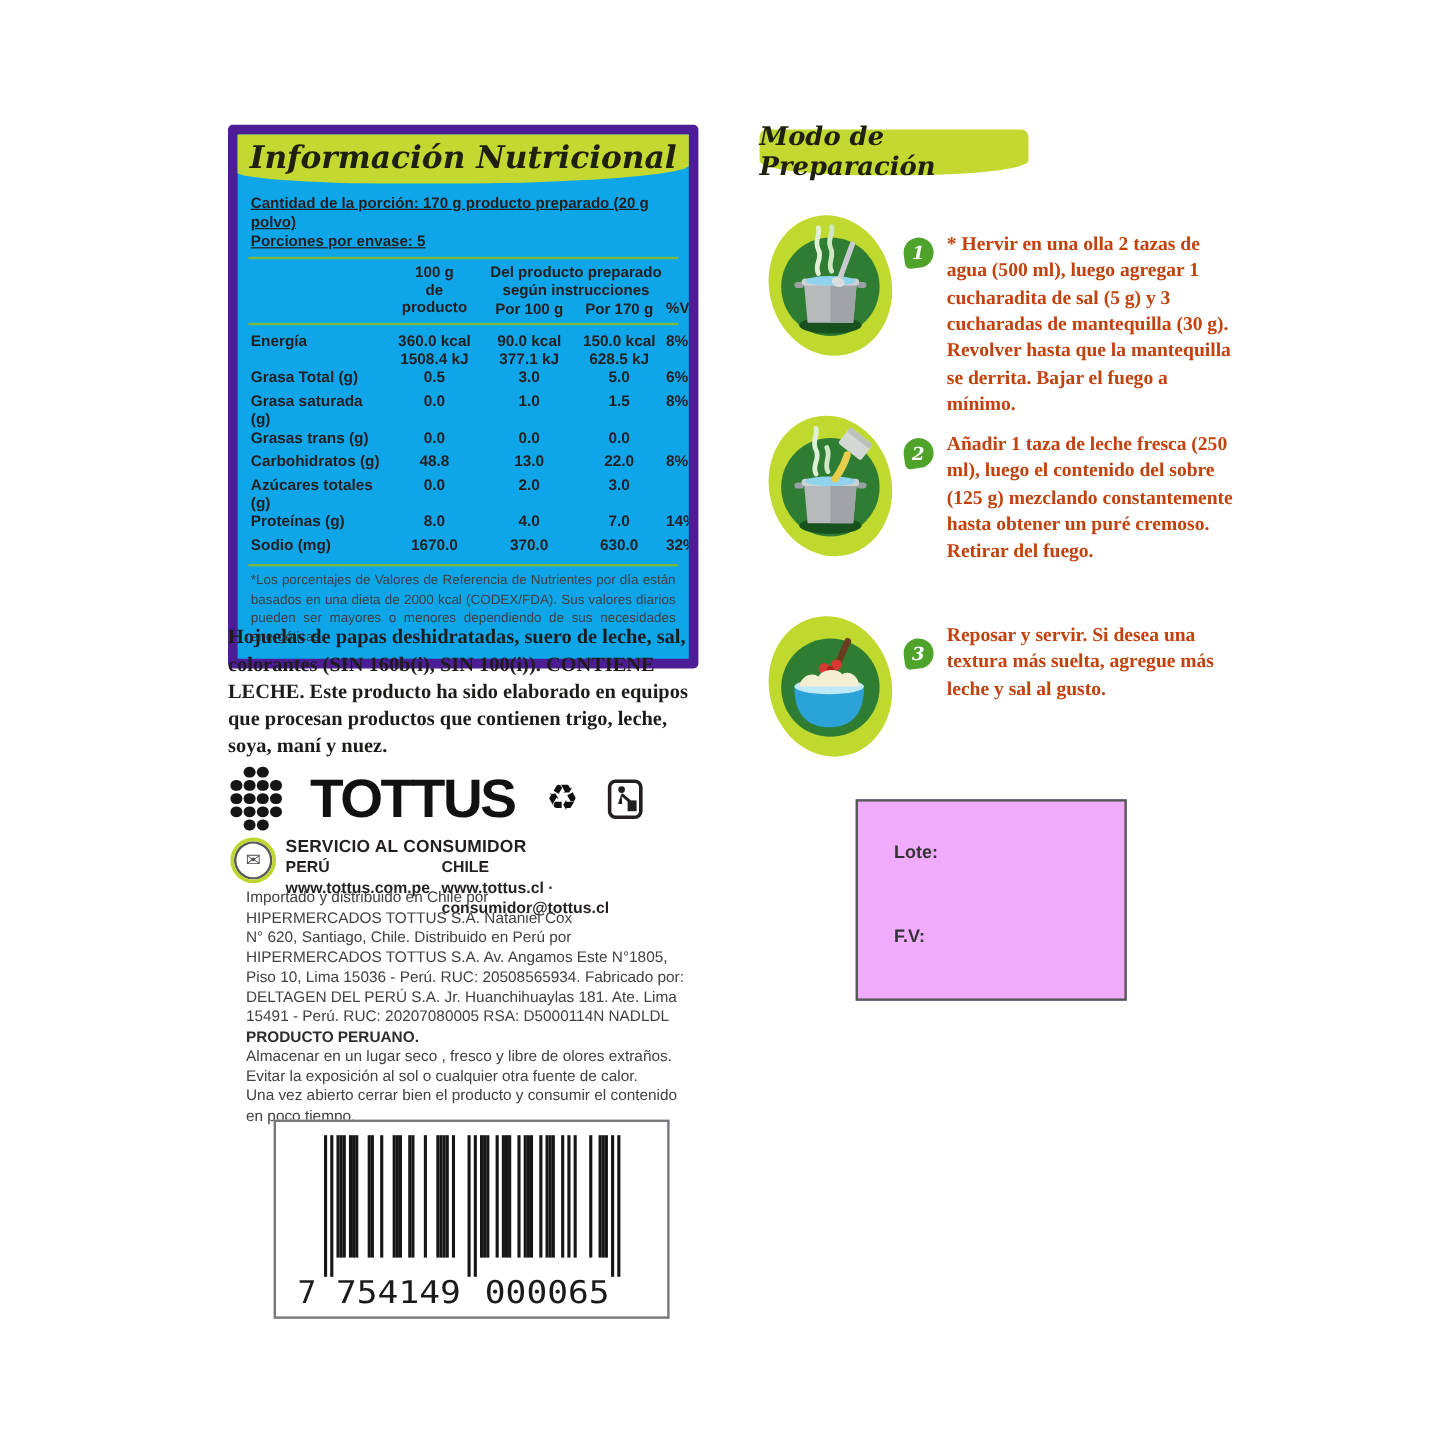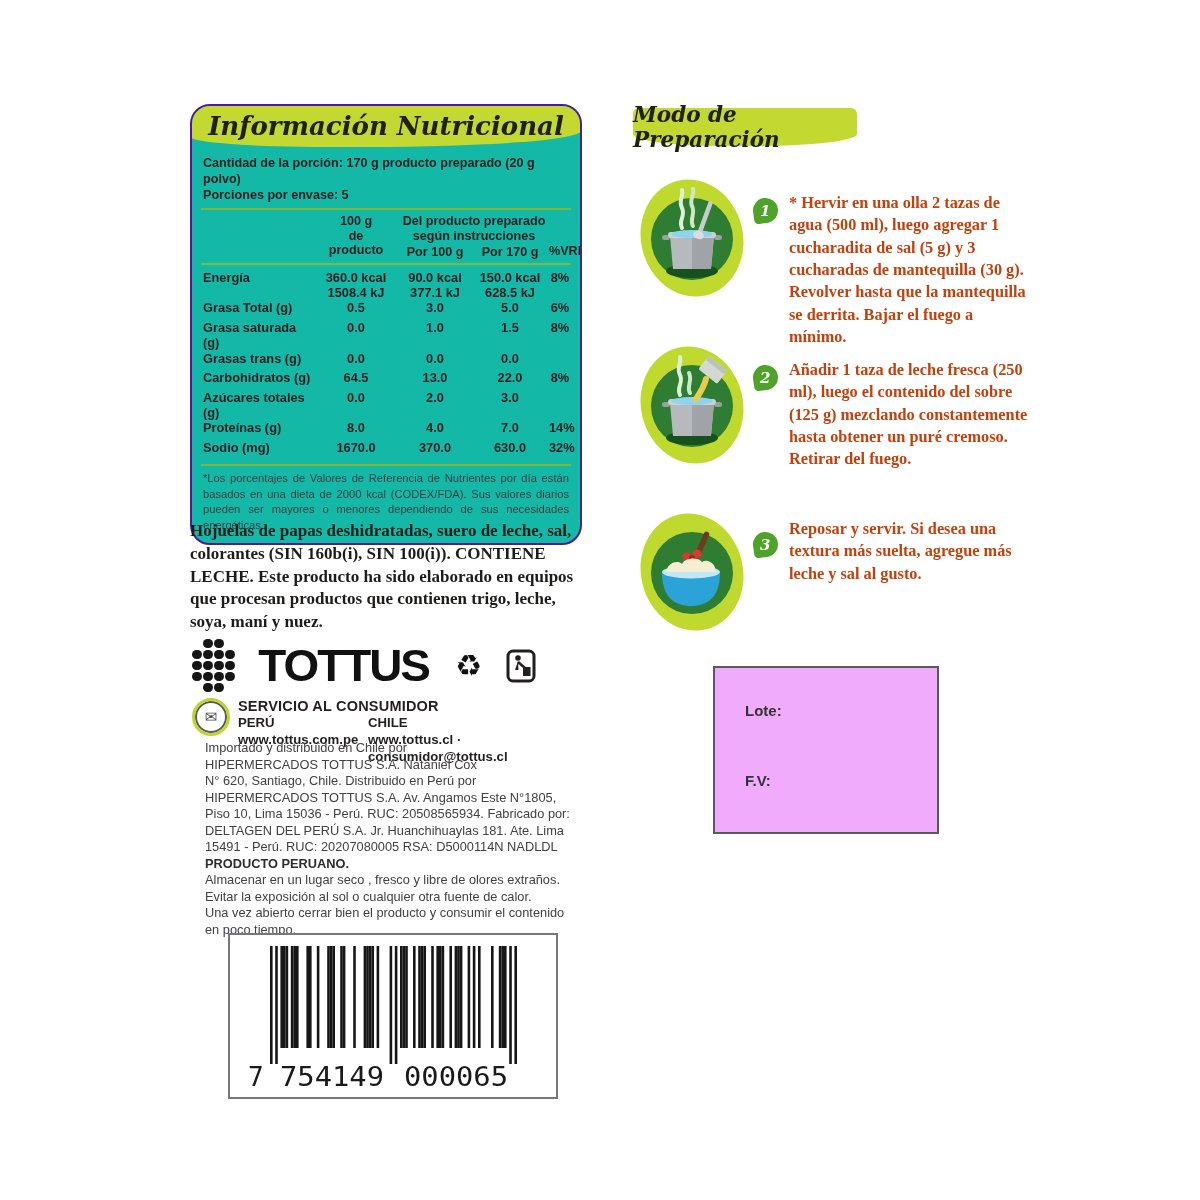--- a/index.html
+++ b/index.html
@@ -2,26 +2,26 @@
 <html><head>
 <meta charset="utf-8">
 <style>
   html,body{margin:0;padding:0;background:#fff;}
   .canvas{position:relative;width:1200px;height:1200px;background:#fff;overflow:hidden;
           font-family:"Liberation Sans",sans-serif;color:#231f20;}
   .script{font-family:"DejaVu Serif",serif;font-style:italic;font-weight:bold;color:#20200e;}
   .band{background:#c3d831;display:flex;align-items:center;justify-content:center;}
 
   
-  .ntable{position:absolute;left:190px;top:104px;width:392px;border:2px solid #4c1d95;
-          border-radius:20px;background:#14b8a6;overflow:hidden;box-sizing:border-box;}
+  .ntable{position:absolute;left:190px;top:104px;width:392px;border:8px solid #4c1d95;
+          border-radius:4px;background:#0ea5e9;overflow:hidden;box-sizing:border-box;}
   .nt-band{height:42px;border-radius:0 0 55% 35% / 0 0 16px 10px;margin:-1px -1px 0 -1px;}
   .nt-band .script{font-size:26px;}
   .nt-body{padding:5px 9px 8px 9px;}
-  .nt-portion{font-weight:bold;font-size:12.6px;line-height:1.28;padding:3px 2px 4px 2px;}
+  .nt-portion{font-weight:bold;font-size:12.6px;line-height:1.28;padding:3px 2px 4px 2px;text-decoration:underline;}
   .gline{border-top:2.5px solid #7cb93f;margin:1px 0;}
   .nt-head{display:grid;grid-template-columns:112px 86px 150px 1fr;font-weight:bold;
            font-size:12.6px;padding:3px 0 2px 0;line-height:1.15;}
   .hc.c1{text-align:center;display:flex;flex-direction:column;justify-content:flex-start;}
   .hc.mid{text-align:center;}
   .mid-sub{display:flex;margin-top:2px;}
   .mid-sub .s2{width:72px;text-align:center;}
   .mid-sub .s3{width:78px;text-align:center;}
   .hc.vrn{display:flex;align-items:flex-end;justify-content:center;padding-bottom:1px;}
   .nrow{display:grid;grid-template-columns:112px 86px 72px 78px 1fr;font-weight:bold;
@@ -191,21 +191,21 @@
             <div class="ncell c3">
               <div>0.0</div>
             </div>
             <div class="ncell vrn"></div>
           </div>
           <div class="nrow">
             <div class="ncell lab">
               <div>Carbohidratos (g)</div>
             </div>
             <div class="ncell c1">
-              <div>64.5</div>
+              <div>48.8</div>
             </div>
             <div class="ncell c2">
               <div>13.0</div>
             </div>
             <div class="ncell c3">
               <div>22.0</div>
             </div>
             <div class="ncell vrn">
               <div>8%</div>
             </div>

